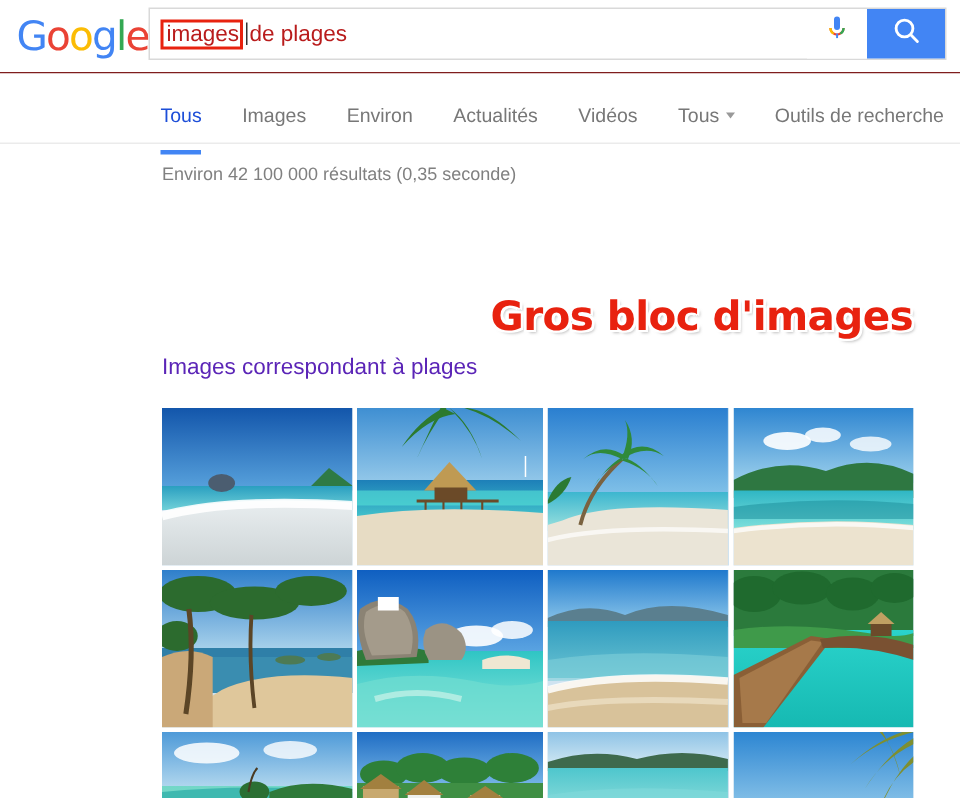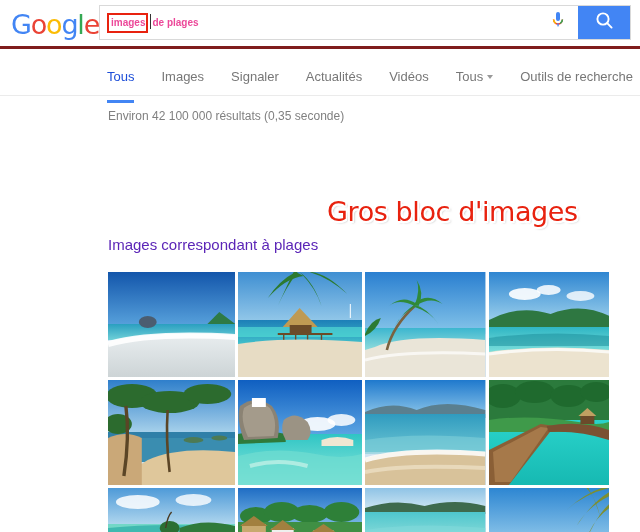--- a/index.html
+++ b/index.html
@@ -15,21 +15,21 @@
     width: 640px; height: 532px;
     background: #fff;
     overflow: hidden;
   }
 
   
   .header {
     position: relative;
     height: 49px;
     background: #fff;
-    border-bottom: 3px solid #7f1d1d;
+    border-bottom: 1px solid #7f1d1d;
   }
   .logo {
     position: absolute;
     left: 11px; top: 11px;
     font-size: 27px;
     line-height: 27px;
     letter-spacing: -1.2px;
     font-family: "DejaVu Sans", sans-serif;
     font-weight: 400;
     user-select: none;
@@ -52,26 +52,25 @@
     align-items: stretch;
   }
   .search-input-wrap {
     flex: 1;
     position: relative;
     display: flex;
     align-items: center;
     padding-left: 7px;
   }
   .query-text {
-    font-size: 10px;
-    color: #ec4899;
+    font-size: 15px;
+    color: #b91c1c;
     line-height: 18px;
     white-space: nowrap;
     font-family: "Liberation Sans", sans-serif;
-    font-weight: bold;
   }
   .query-hl {
     border: 2px solid #e8220f;
     padding: 1px 1px 1px 2px;
     margin-right: 1px;
     display: inline-block;
     line-height: 14px;
   }
   .caret {
     display: inline-block;
@@ -151,21 +150,21 @@
     left: 108px; top: 13px;
     font-size: 12px;
     color: #808080;
     white-space: nowrap;
   }
 
   .annotation {
     position: absolute;
     left: 327px; top: 100px;
     font-size: 27px;
-    font-weight: normal;
+    font-weight: bold;
     color: #e8220f;
     font-family: "DejaVu Sans", sans-serif;
     letter-spacing: -0.4px;
     white-space: nowrap;
     text-shadow:
       -1.6px -1.6px 0 #fff,  1.6px -1.6px 0 #fff,
       -1.6px  1.6px 0 #fff,  1.6px  1.6px 0 #fff,
       -1.6px 0 0 #fff, 1.6px 0 0 #fff,
       0 -1.6px 0 #fff, 0 1.6px 0 #fff,
       2px 2px 2px rgba(140,140,140,.55);
@@ -252,21 +251,21 @@
           </svg>
         </span>
       </div>
     </div>
   </div>
 
   <div class="nav">
     <div class="nav-inner">
       <div class="nav-item active"><span>Tous</span></div>
       <div class="nav-item"><span>Images</span></div>
-      <div class="nav-item"><span>Signaler</span></div>
+      <div class="nav-item"><span>Environ</span></div>
       <div class="nav-item"><span>Actualités</span></div>
       <div class="nav-item"><span>Vidéos</span></div>
       <div class="nav-item"><span>Tous</span><span class="caret-down"></span></div>
       <div class="nav-item"><span>Outils de recherche</span></div>
     </div>
   </div>
 
   <div class="content">
 
     <div class="result-stats">Environ 42 100 000 résultats (0,35 seconde)</div>

